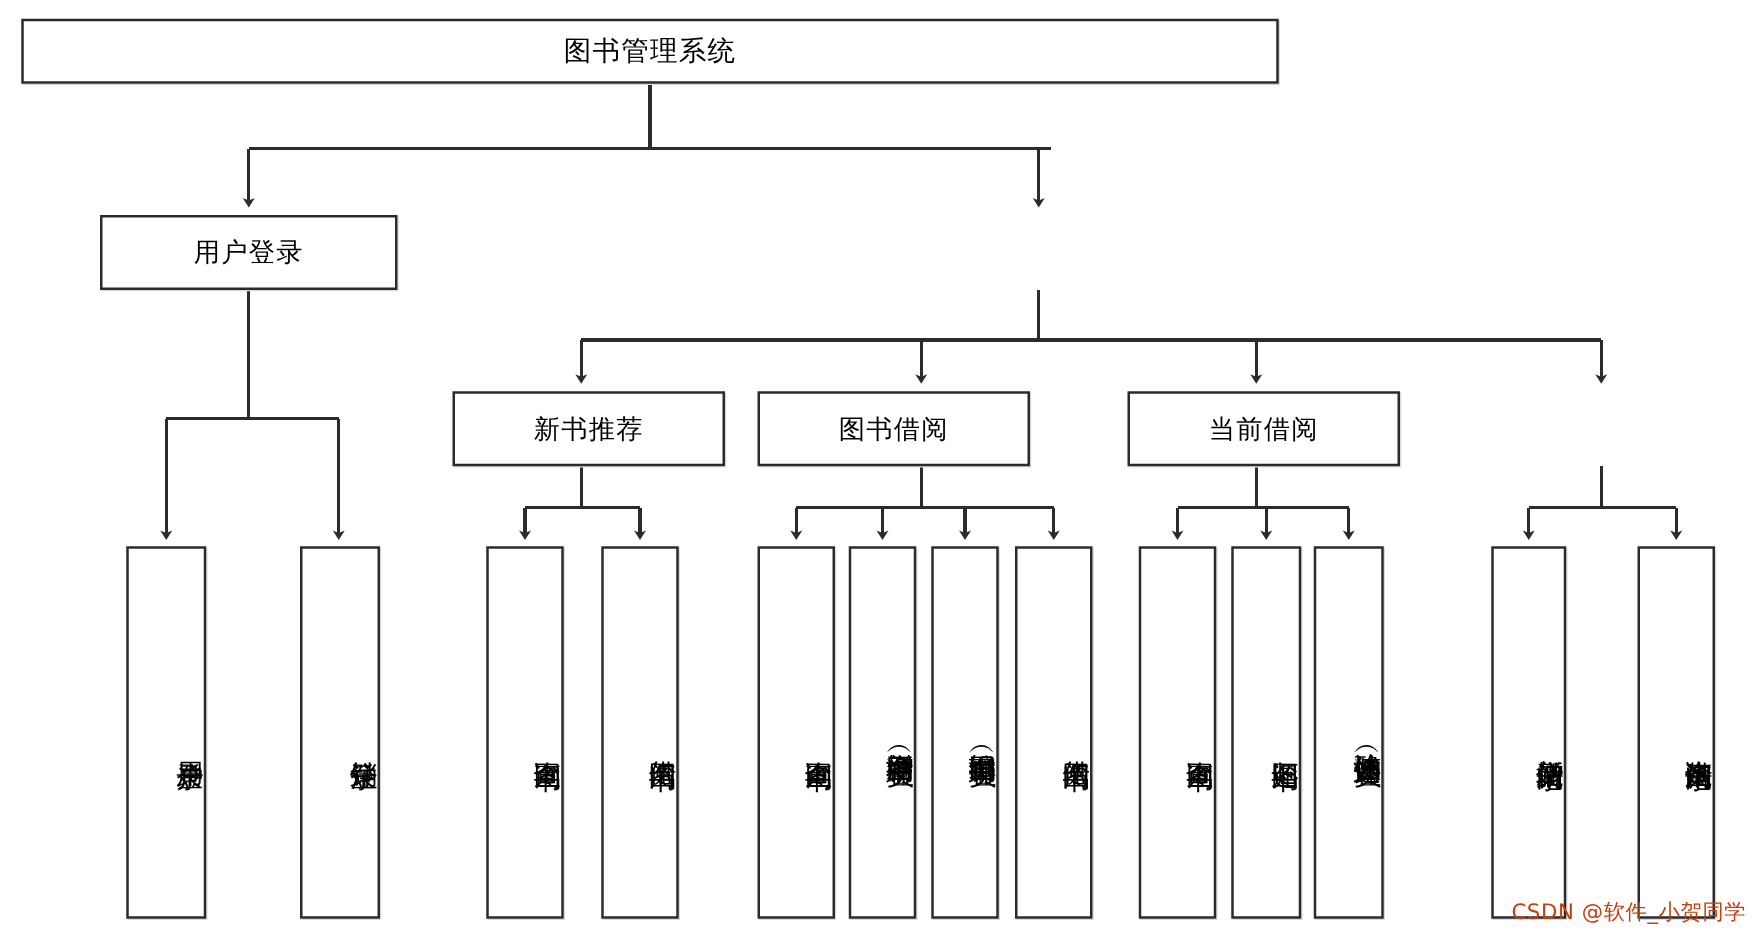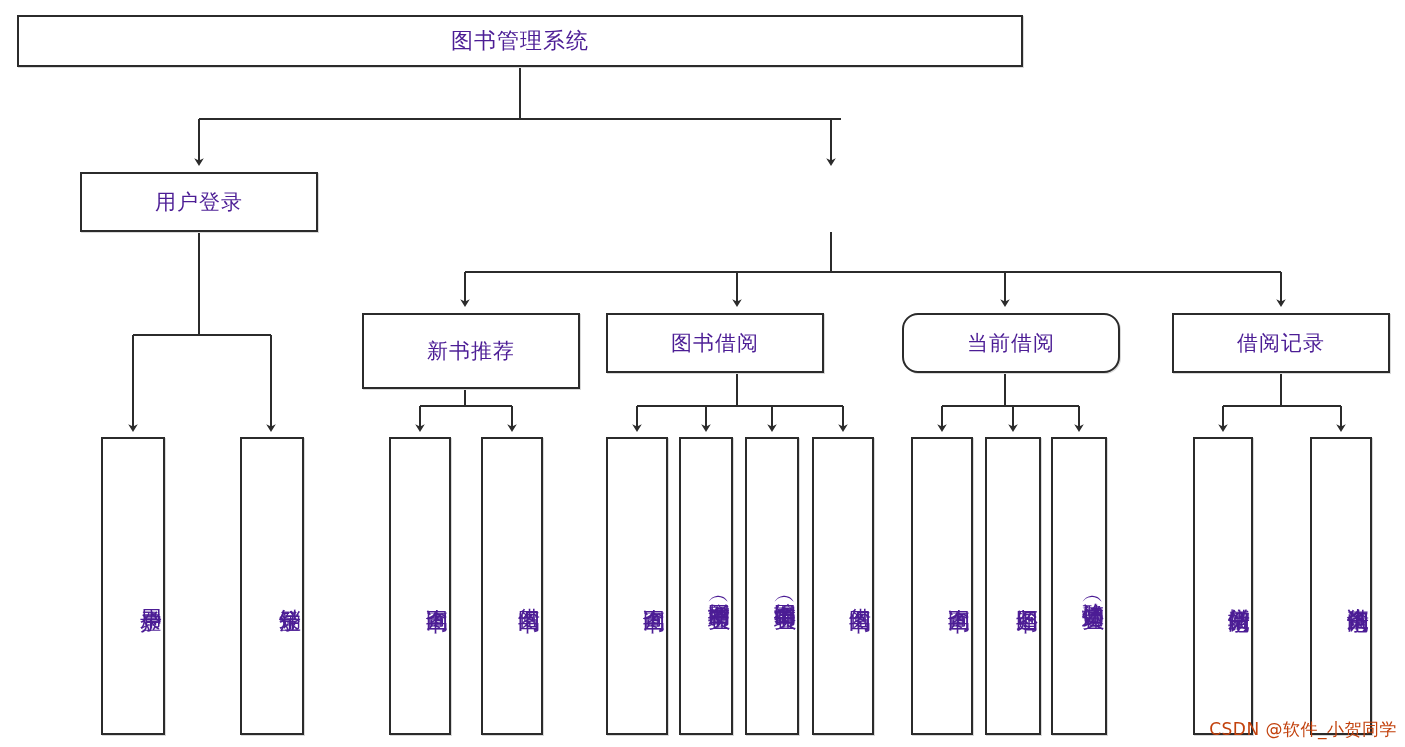--- a/index.html
+++ b/index.html
@@ -27,21 +27,21 @@
     pointer-events: none;
   }
   .node {
     position: absolute;
     box-sizing: border-box;
     border: 2px solid #2b2b2b;
     background: #ffffff;
     display: flex;
     align-items: center;
     justify-content: center;
-    color: #4c1d95;
+    color: #000000;
     box-shadow: 1px 1px 0 #d9d9d9;
   }
   .node.h {
     font-size: 21px;
     letter-spacing: 1px;
     white-space: nowrap;
   }
   .node.root { font-size: 22px; }
   .node.v {
     writing-mode: vertical-rl;
@@ -123,31 +123,28 @@
   </svg>
 
   <div class="node h root" style="left:17px; top:15px; width:1006px; height:52px;">
     <span>图书管理系统</span>
   </div>
 
   <div class="node h" style="left:80px; top:172px; width:238px; height:60px;">
     <span>用户登录</span>
   </div>
 
-  <div class="node h" style="left:362px; top:313px; width:218px; height:76px;">
+  <div class="node h" style="left:362px; top:313px; width:218px; height:60px;">
     <span>新书推荐</span>
   </div>
   <div class="node h" style="left:606px; top:313px; width:218px; height:60px;">
     <span>图书借阅</span>
   </div>
-  <div class="node h" style="left:902px; top:313px; width:218px; height:60px;border-radius:16px;">
+  <div class="node h" style="left:902px; top:313px; width:218px; height:60px;">
     <span>当前借阅</span>
-  </div>
-  <div class="node h" style="left:1172px; top:313px; width:218px; height:60px;">
-    <span>借阅记录</span>
   </div>
 
   <div class="node v" style="left:101px; top:437px; width:64px; height:298px;">
     <span class="vtext">用户登录</span>
   </div>
   <div class="node v" style="left:240px; top:437px; width:64px; height:298px;">
     <span class="vtext">注销登录</span>
   </div>
   <div class="node v" style="left:389px; top:437px; width:62px; height:298px;">
     <span class="vtext">查询图书</span>

